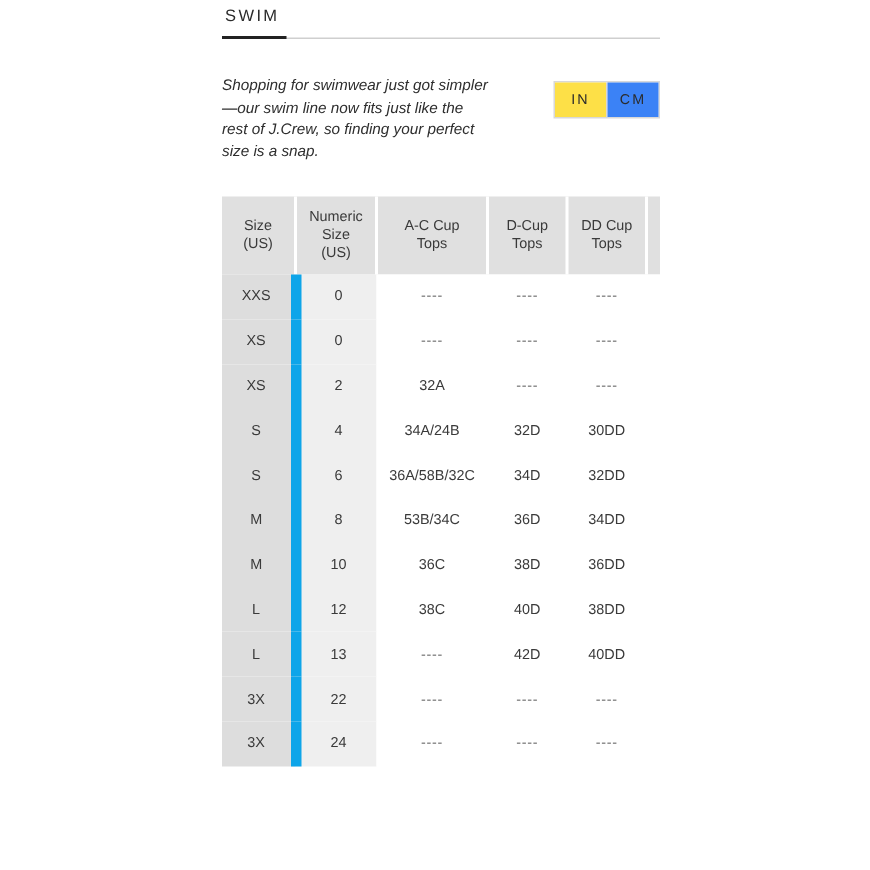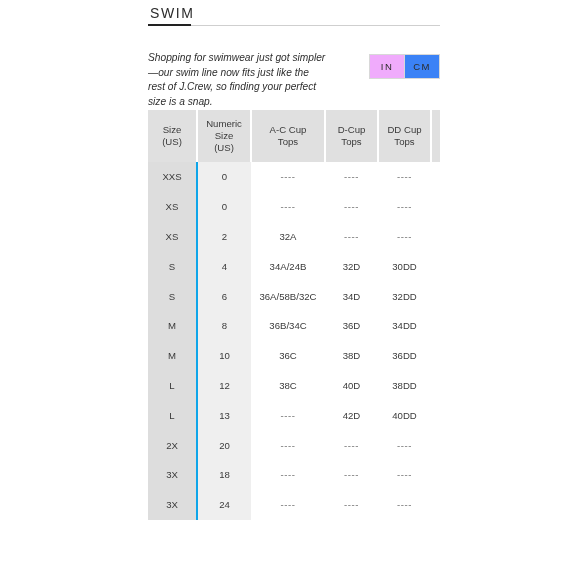--- a/index.html
+++ b/index.html
@@ -21,21 +21,21 @@
     position: absolute;
     left: 148px;
     top: 0px;
     width: 292px;
     height: 28px;
   }
   .tab-label {
     position: absolute;
     left: 2px;
     top: 5px;
-    font-size: 14px;
+    font-size: 11px;
     letter-spacing: 1.6px;
     color: #2b2b2b;
     font-weight: 400;
   }
   .tab-rule-light {
     position: absolute;
     left: 0px;
     top: 25px;
     width: 292px;
     height: 1px;
@@ -84,38 +84,39 @@
     align-items: center;
     justify-content: center;
     font-size: 9.5px;
     letter-spacing: 1.4px;
     color: #2b2b2b;
     background: #3b82f6;
     cursor: pointer;
     user-select: none;
   }
   .unit-btn.is-active {
-    background: #f0abfc;
+    background: #fde047;
   }
   .unit-div {
     width: 1px;
     background: #d8d8d8;
   }
 
   
   .size-table {
     position: absolute;
     left: 148px;
     top: 110px;
     width: 292px;
   }
   .tbl {
     border-collapse: collapse;
     table-layout: fixed;
     width: 292px;
+    margin-top: 21px;
   }
   .tbl col.c1 { width: 49px; }
   .tbl col.c2 { width: 54px; }
   .tbl col.c3 { width: 74px; }
   .tbl col.c4 { width: 53px; }
   .tbl col.c5 { width: 53px; }
   .tbl col.c6 { width: 9px; }
 
   .tbl thead th {
     background: #e0e0e0;
@@ -138,21 +139,21 @@
     font-size: 9.6px;
     color: #3a3a3a;
     text-align: center;
     vertical-align: middle;
     background: #ffffff;
     padding: 0 1px;
     white-space: nowrap;
   }
   .tbl tbody td.col-size {
     background: #dddddd;
-    border-right: 2px solid #0ea5e9;
+    border-right: 7px solid #0ea5e9;
   }
   .tbl tbody td.col-num {
     background: #efefef;
   }
   .dash {
     color: #6d6d6d;
     letter-spacing: 0.5px;
     font-size: 9.6px;
   }
 </style>
@@ -248,21 +249,21 @@
           <td class="col-size">S</td>
           <td class="col-num">6</td>
           <td>36A/58B/32C</td>
           <td>34D</td>
           <td>32DD</td>
           <td></td>
         </tr>
         <tr>
           <td class="col-size">M</td>
           <td class="col-num">8</td>
-          <td>36B/34C</td>
+          <td>53B/34C</td>
           <td>36D</td>
           <td>34DD</td>
           <td></td>
         </tr>
         <tr>
           <td class="col-size">M</td>
           <td class="col-num">10</td>
           <td>36C</td>
           <td>38D</td>
           <td>36DD</td>
@@ -278,30 +279,22 @@
         </tr>
         <tr>
           <td class="col-size">L</td>
           <td class="col-num">13</td>
           <td><span class="dash">----</span></td>
           <td>42D</td>
           <td>40DD</td>
           <td></td>
         </tr>
         <tr>
-          <td class="col-size">2X</td>
-          <td class="col-num">20</td>
-          <td><span class="dash">----</span></td>
-          <td><span class="dash">----</span></td>
-          <td><span class="dash">----</span></td>
-          <td></td>
-        </tr>
-        <tr>
           <td class="col-size">3X</td>
-          <td class="col-num">18</td>
+          <td class="col-num">22</td>
           <td><span class="dash">----</span></td>
           <td><span class="dash">----</span></td>
           <td><span class="dash">----</span></td>
           <td></td>
         </tr>
         <tr>
           <td class="col-size">3X</td>
           <td class="col-num">24</td>
           <td><span class="dash">----</span></td>
           <td><span class="dash">----</span></td>

